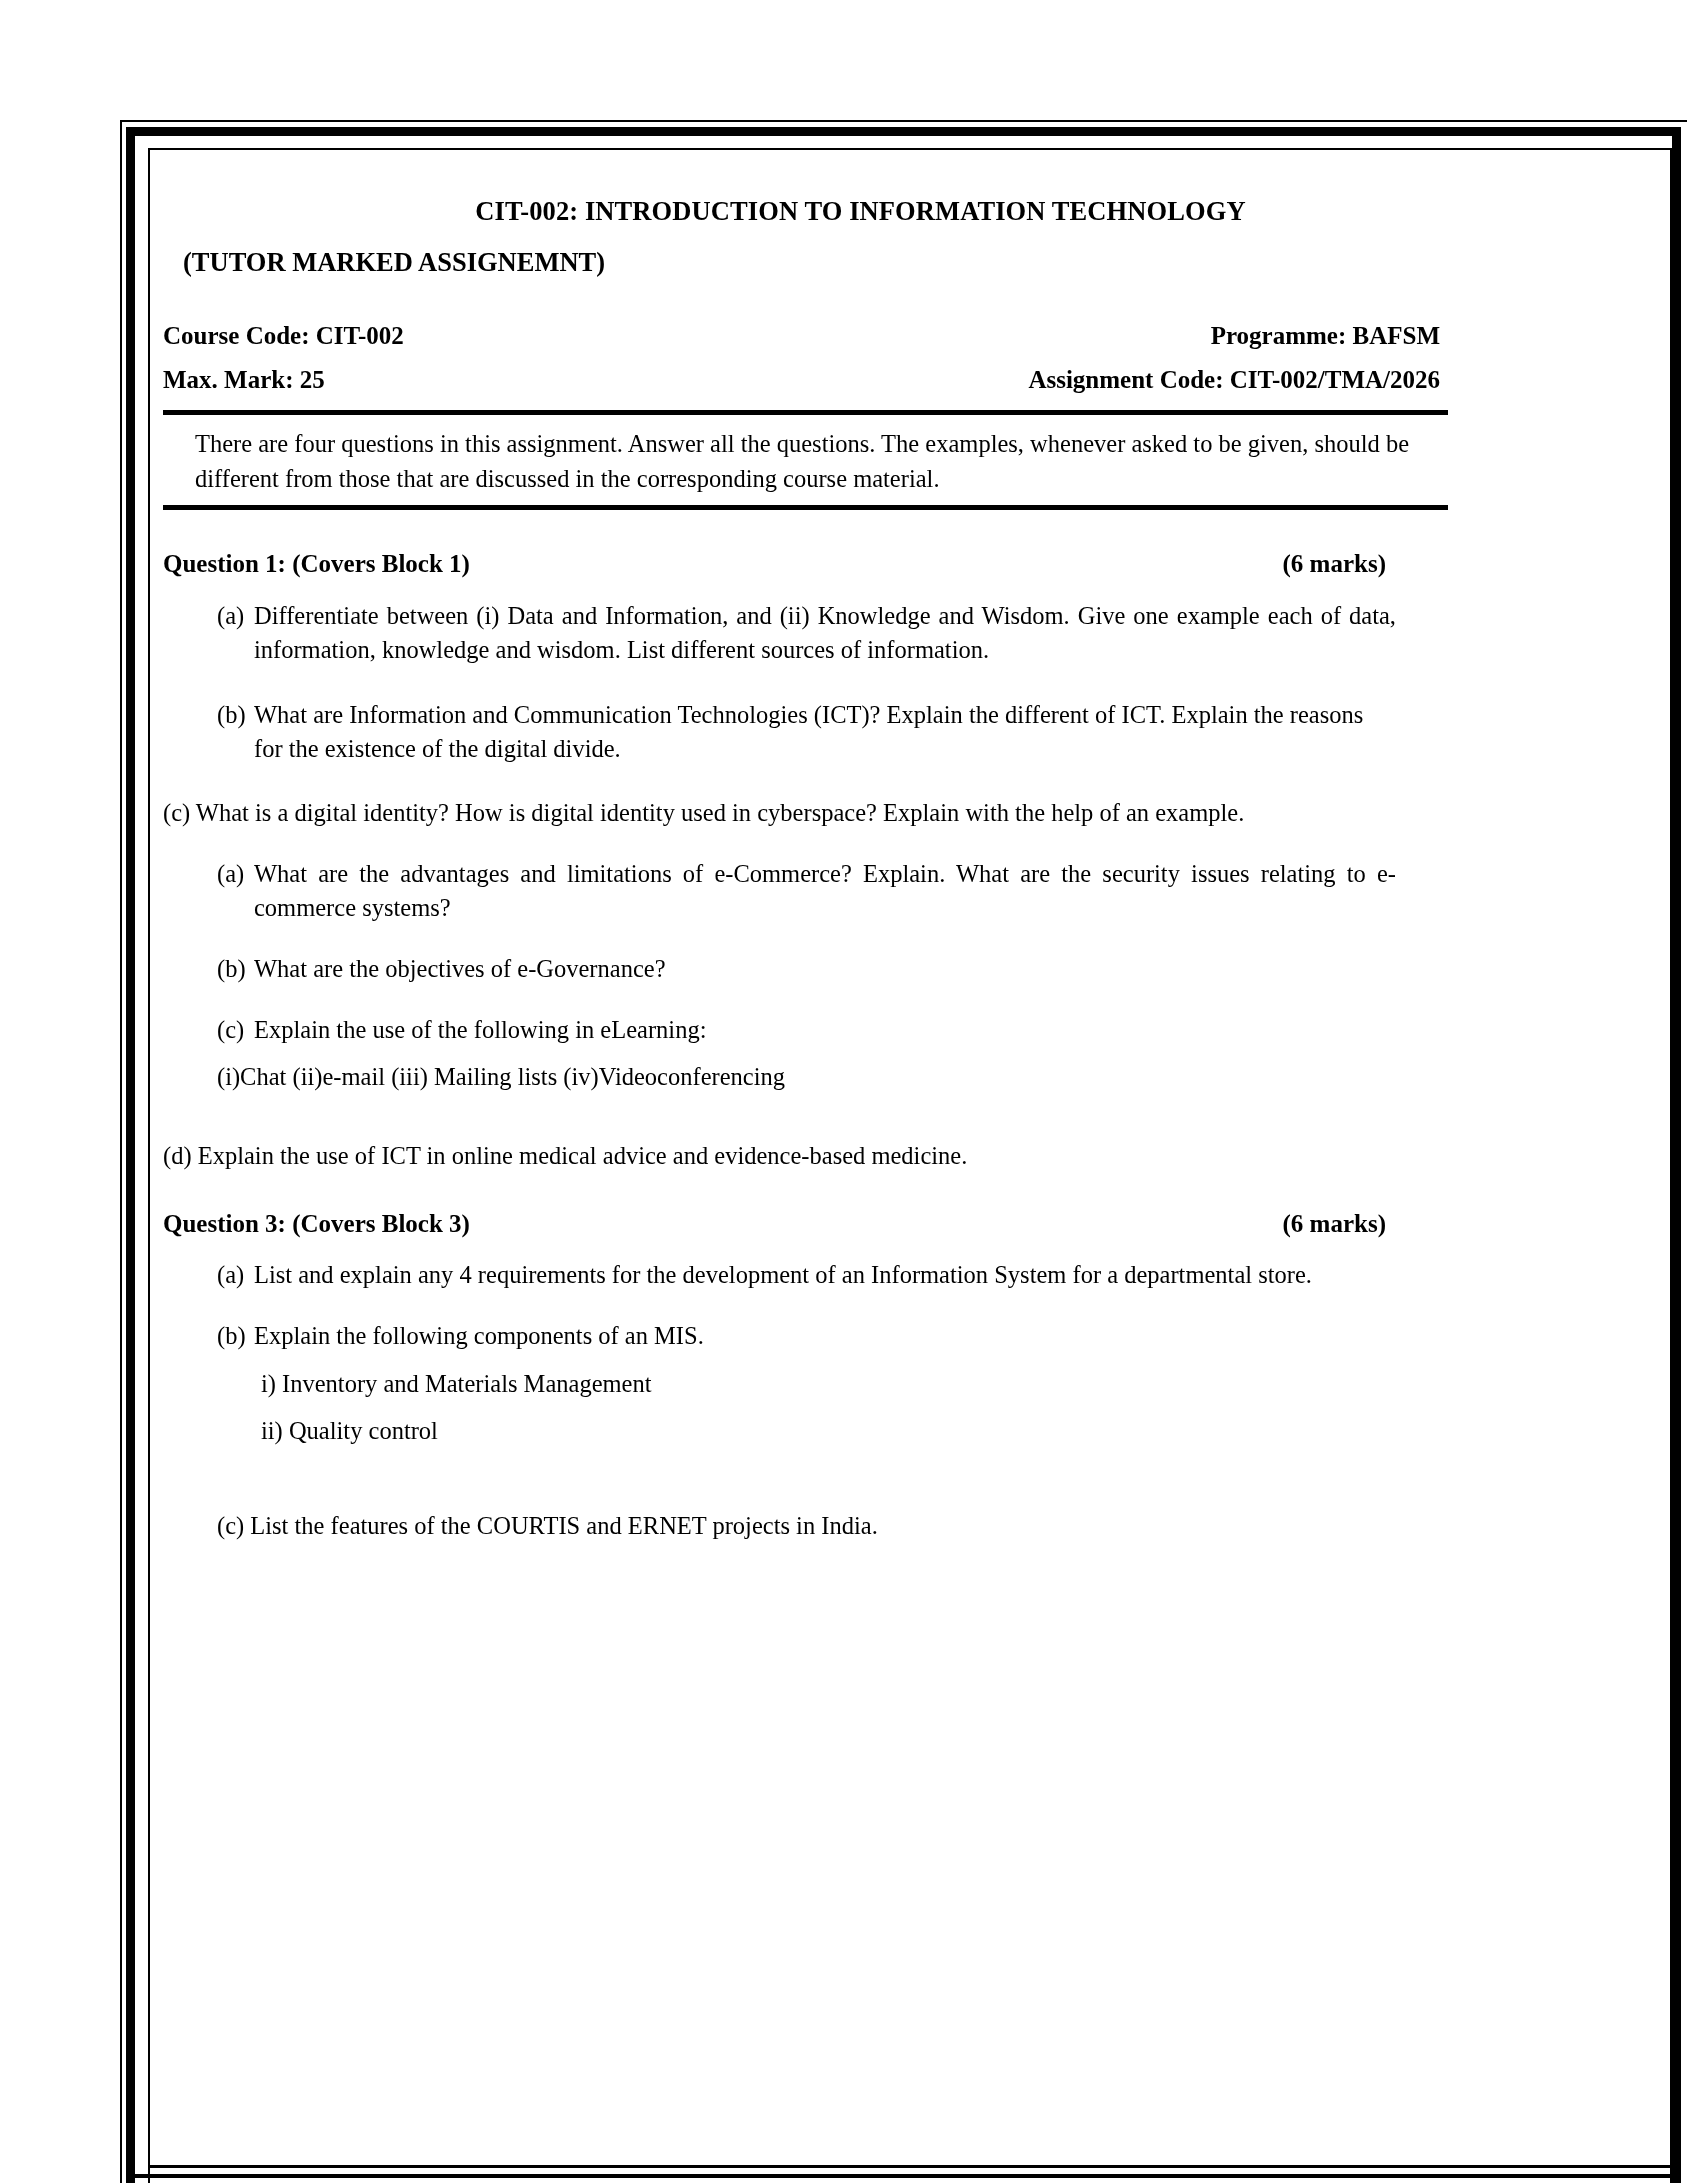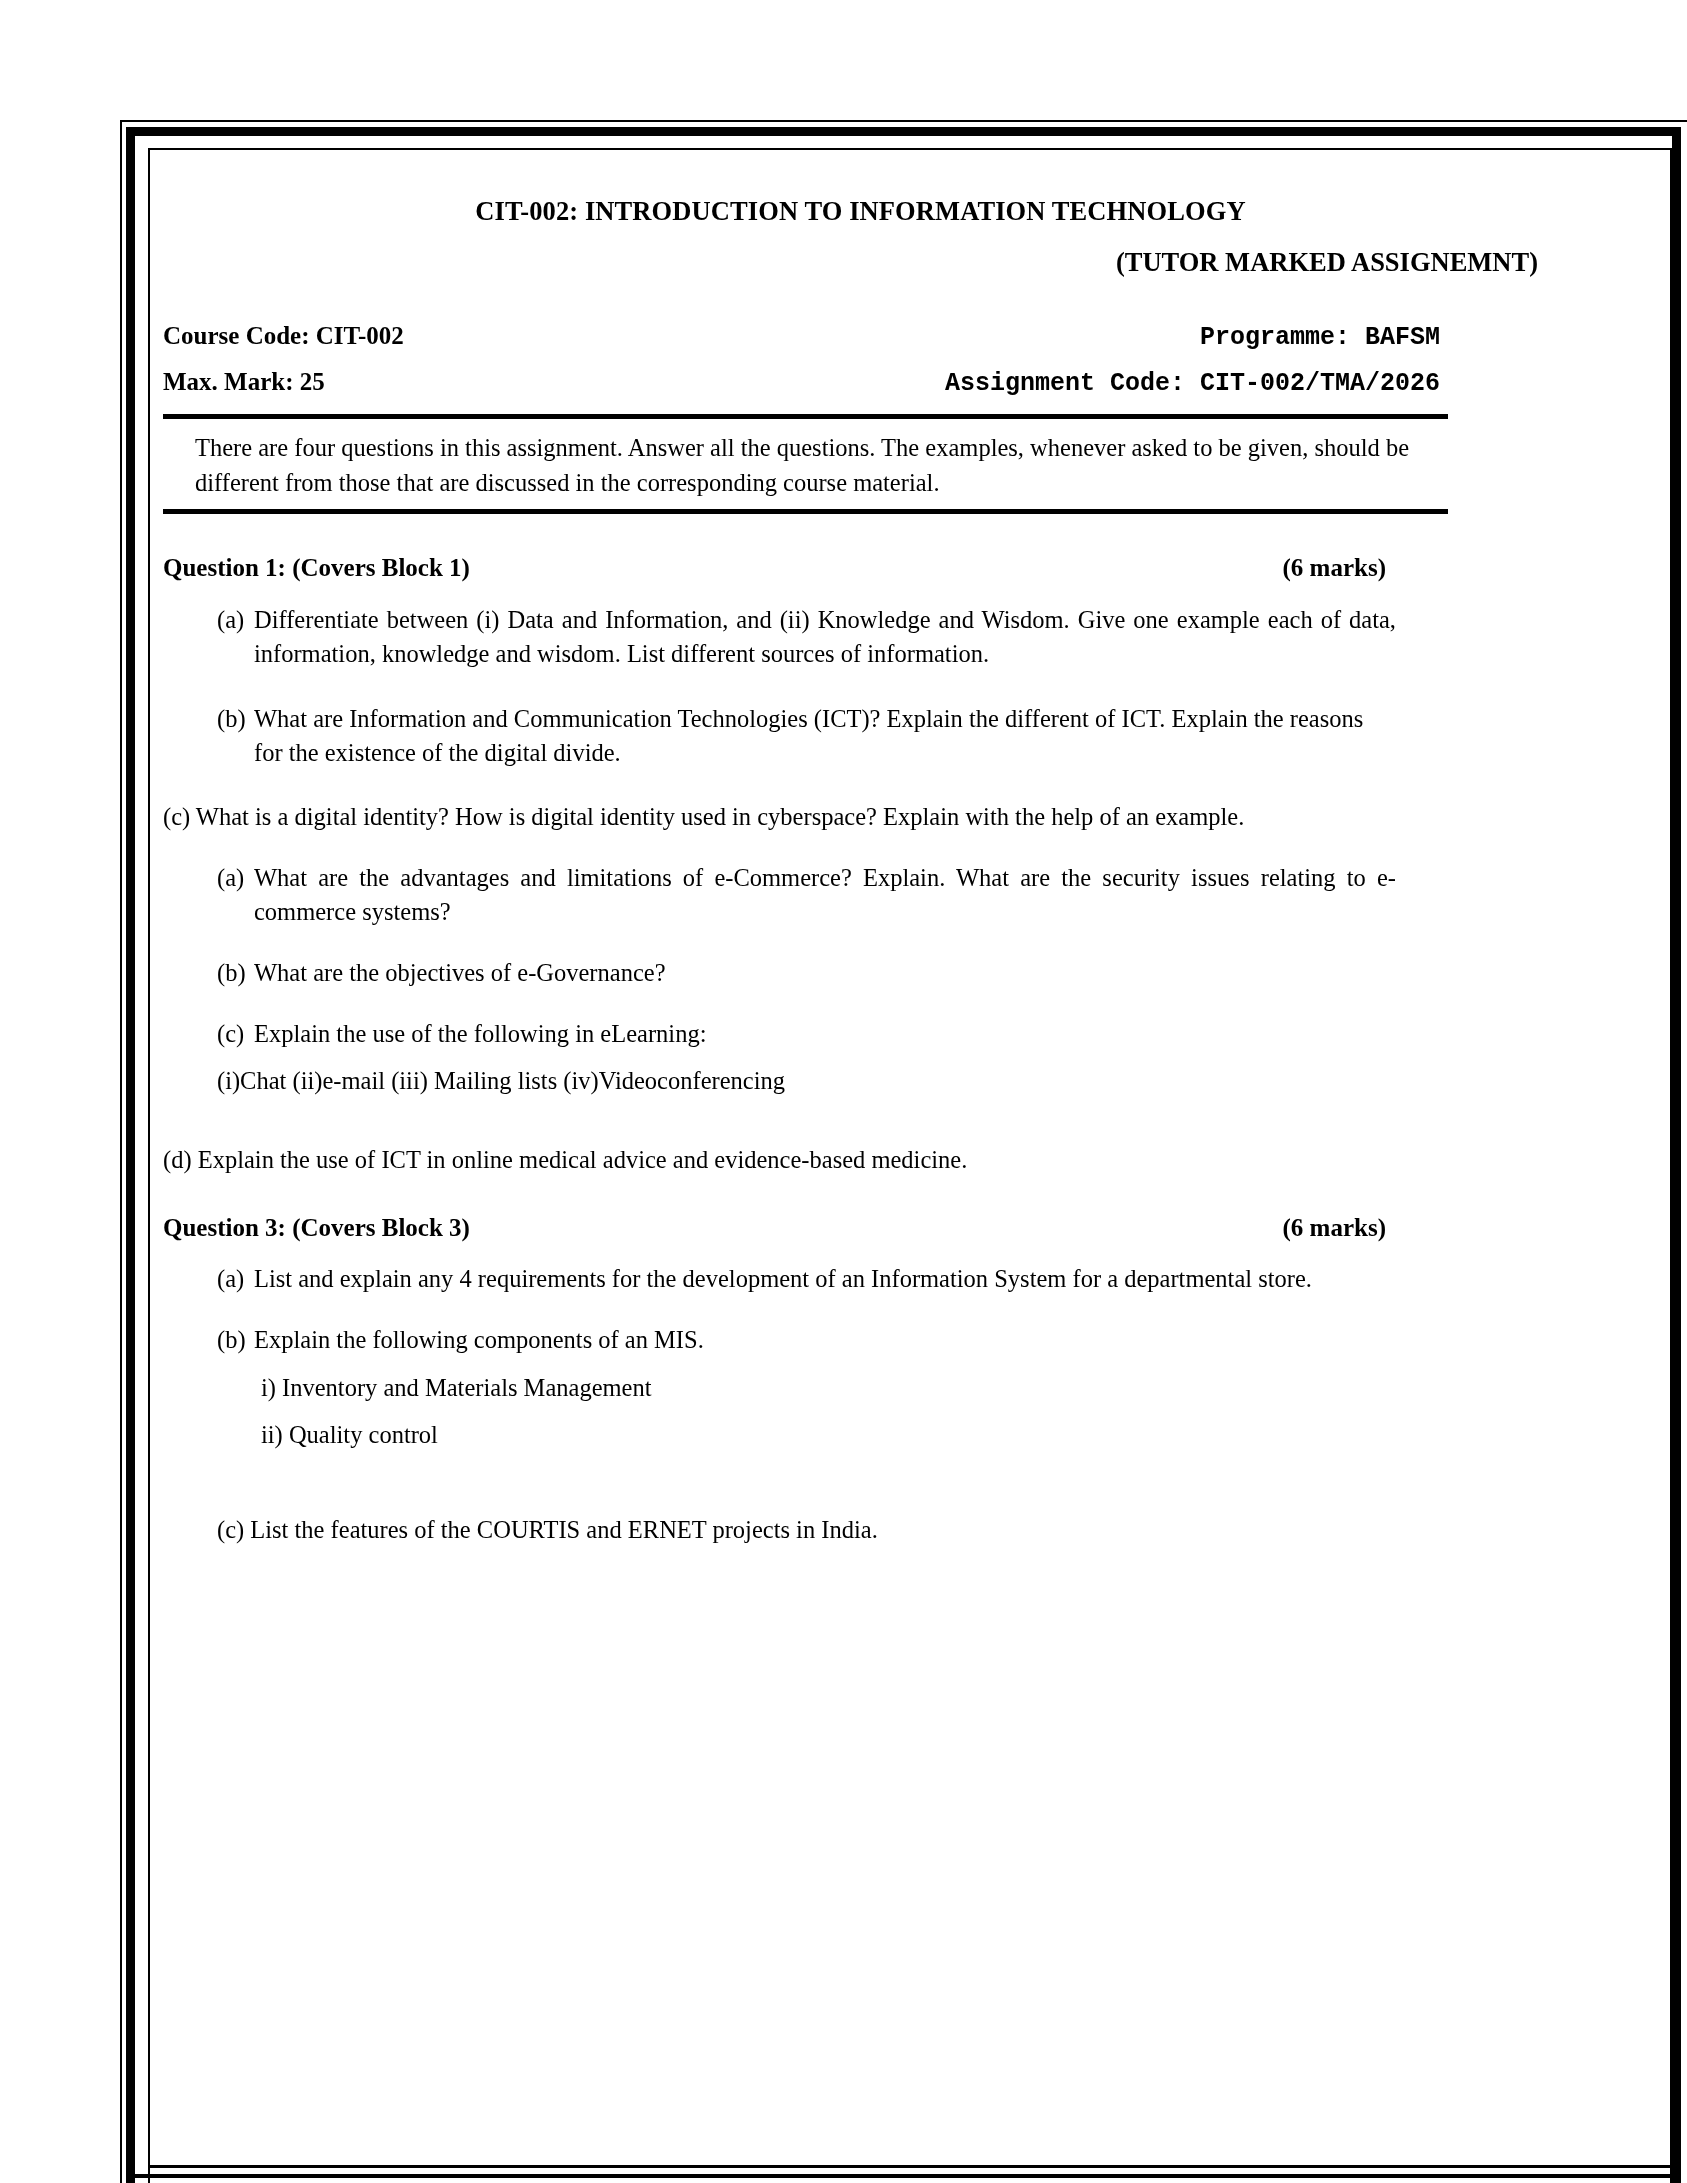--- a/index.html
+++ b/index.html
@@ -90,21 +90,21 @@
   .doc-title {
     text-align: center;
     font-weight: bold;
     font-size: 26.5px;
     line-height: 1.0;
     letter-spacing: 0.1px;
     margin: 33px 0 0 0;
     padding-left: 20px;
   }
   .doc-subtitle {
-    text-align: right;
+    text-align: left;
     font-weight: bold;
     font-size: 26.5px;
     line-height: 1.0;
     margin: 24px 0 0 0;
     padding-left: 20px;
   }
 
   
   .meta {
     margin-top: 48px;
@@ -113,21 +113,21 @@
   .meta-row {
     display: flex;
     justify-content: space-between;
     align-items: baseline;
     font-weight: bold;
     font-size: 25px;
     line-height: 1.0;
     margin-bottom: 18.5px;
   }
   .meta-left  { text-align: left; }
-  .meta-right { text-align: right; font-family: Liberation Mono, monospace; }
+  .meta-right { text-align: right; }
 
   
   .rule {
     width: 1285px;
     height: 5.3px;
     background: #000000;
     margin: 0;
   }
   .rule-top  { margin-top: 14.6px; }
   .rule-bot  { margin-top: 9.3px; }

